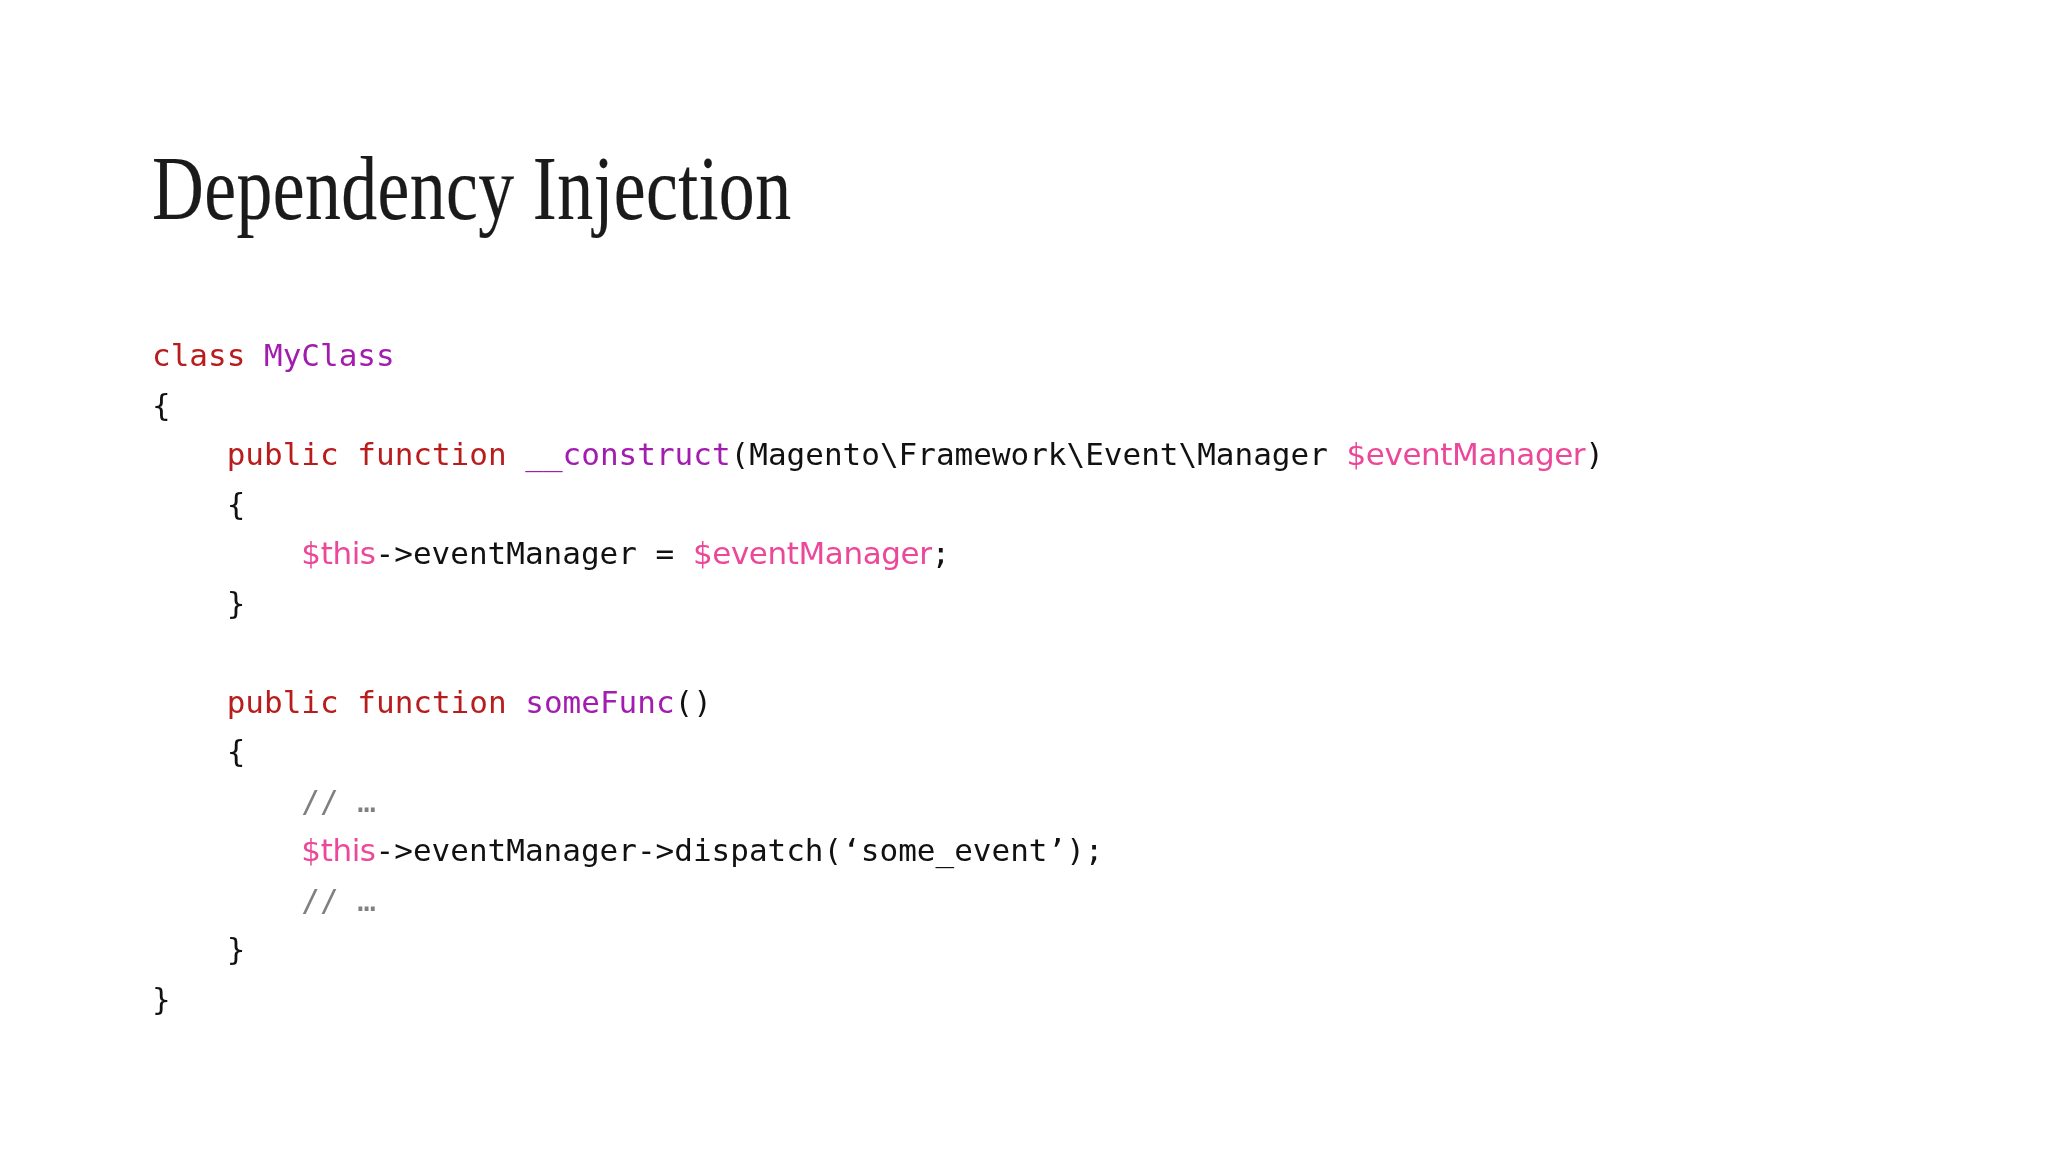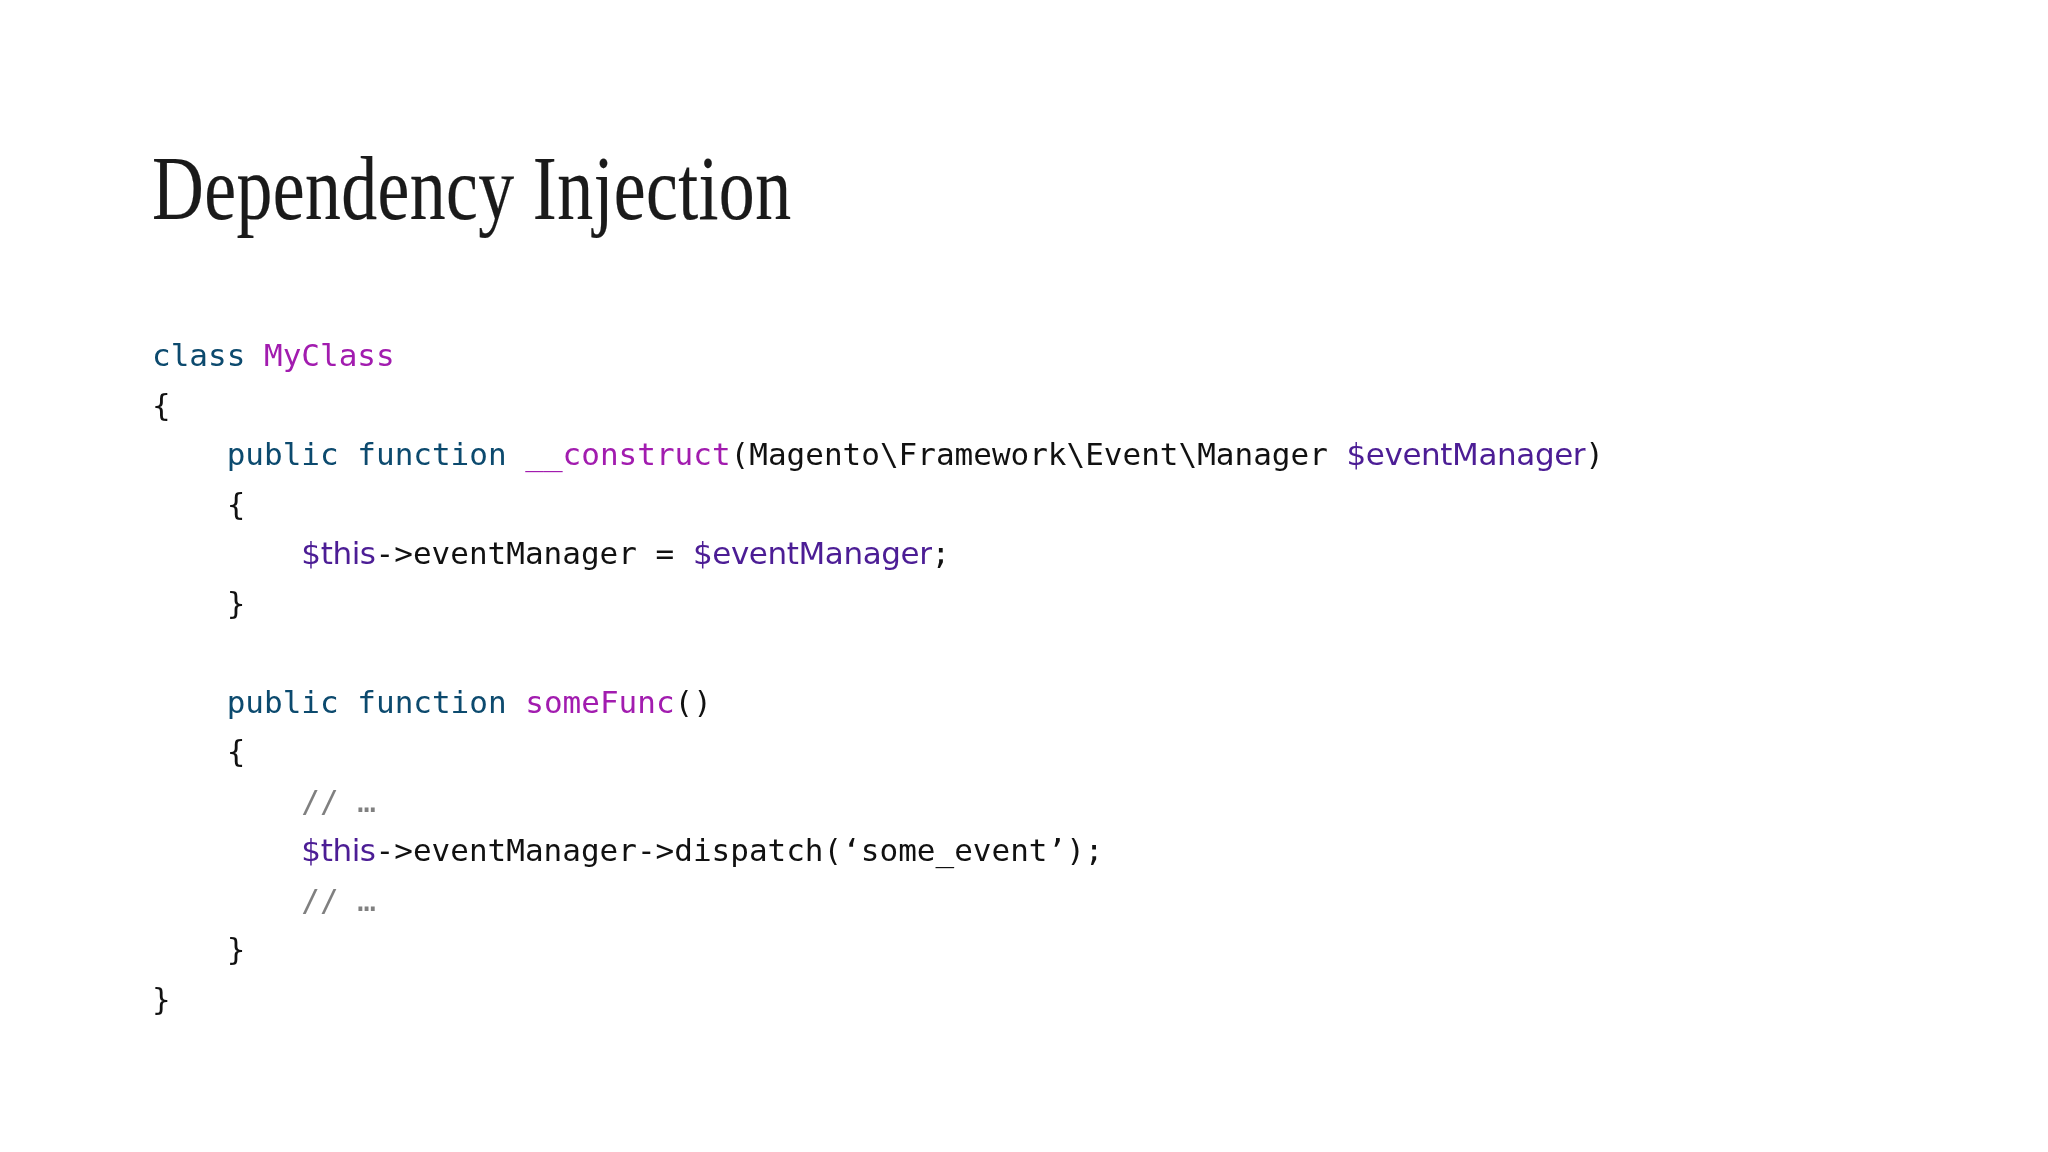--- a/index.html
+++ b/index.html
@@ -50,23 +50,23 @@
   .code-line {
     white-space: pre;
     min-height: 49.5px;
   }
 
   .code-line.blank {
     height: 49.5px;
   }
 
   
-  .tok-kw       { color: #0c4a6e; }
+  .tok-kw       { color: #b91c1c; }
   .tok-ident    { color: #a21caf; }
-  .tok-var      { color: #4c1d95; }
+  .tok-var      { color: #ec4899; }
   .tok-plain    { color: #111111; }
   .tok-comment  { color: #808080; }
 
   
   .prop {
     font-family: "DejaVu Sans", "Liberation Sans", sans-serif;
     letter-spacing: -0.4px;
   }
 </style>
 </head>

